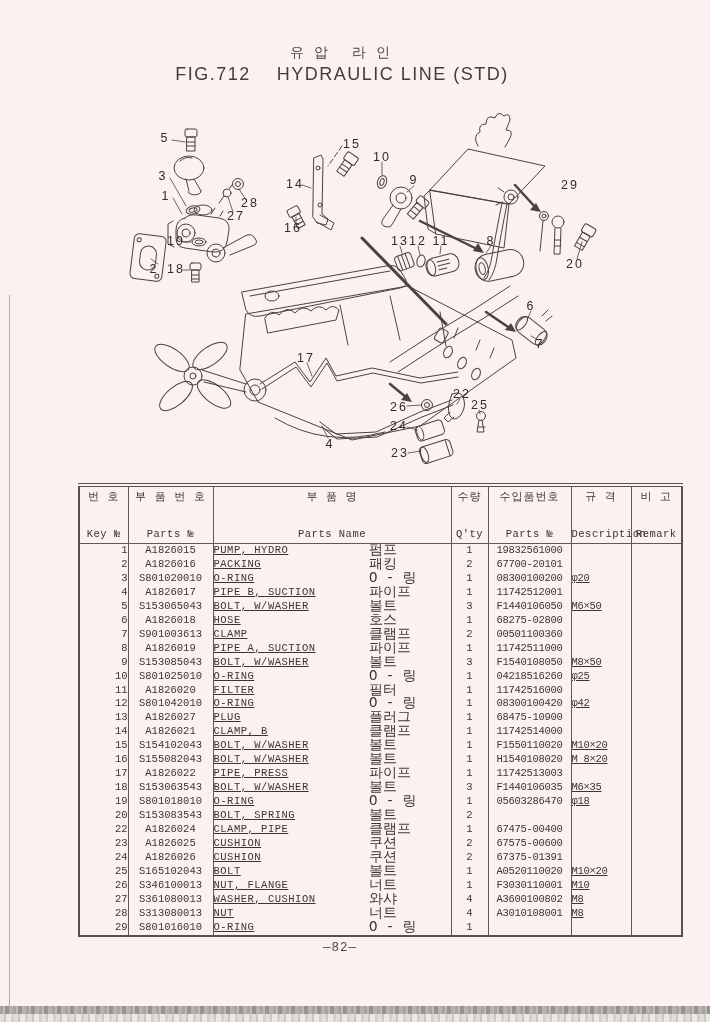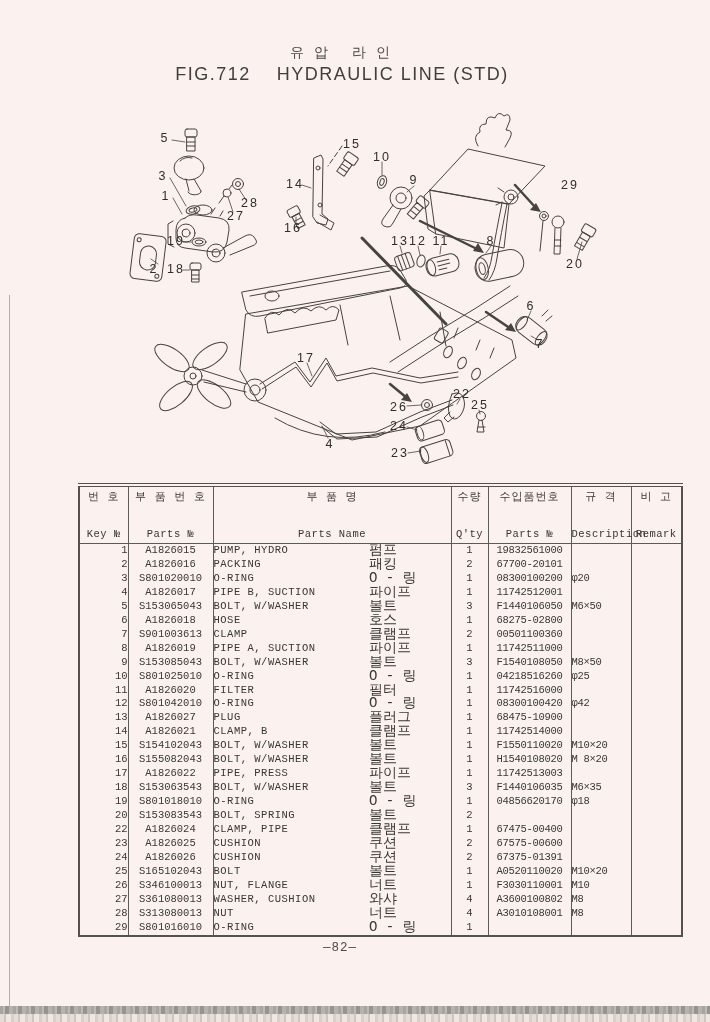--- a/index.html
+++ b/index.html
@@ -46,25 +46,25 @@
   }
   table.parts th .kr{font-size:11px;letter-spacing:1px;margin-bottom:3px;}
   table.parts th .en{font-size:10.5px;letter-spacing:0.5px;margin-top:24px;}
   table.parts td{
     padding:0;height:13.95px;line-height:13.95px;
     white-space:nowrap;overflow:hidden;
   }
   .bl{border-left:1px solid #5d5a55;}
   td.c-key{text-align:right;padding-right:7px;}
   td.c-no{padding-left:7px;text-align:center;}
-  td.c-nameen{padding-left:9px;letter-spacing:0.5px;}
+  td.c-nameen{padding-left:9px;letter-spacing:0.5px;text-decoration:underline;}
   td.c-namekr{font-size:14px;}
   td.c-qty{text-align:center;}
   td.c-imp{text-align:center;letter-spacing:-0.3px;}
-  td.c-desc{padding-left:4px;letter-spacing:-0.3px;}
+  td.c-desc{padding-left:4px;letter-spacing:-0.3px;text-decoration:underline;}
   .footer{
     position:absolute;left:0;top:941px;width:760px;margin-left:-40px;text-align:center;
     font-family:"Liberation Mono",monospace;font-size:12.5px;color:#4a4845;letter-spacing:1px;
   }
   
   .edge-line{position:absolute;left:9px;top:295px;width:1px;height:716px;background:#a49f9a;opacity:.8;}
   .scan-band-dark{
     position:absolute;left:0;top:1006px;width:710px;height:8px;
     background:repeating-linear-gradient(90deg,#a6a5a1 0 3px,#bcbab5 3px 5px,#96948f 5px 9px,#b5b3ae 9px 13px);
   }
@@ -539,21 +539,21 @@
     <td class="c-desc bl">M6×35</td>
     <td class="c-rem bl"></td>
   </tr>
 
   <tr>
     <td class="c-key">19</td>
     <td class="c-no bl">S801018010</td>
     <td class="c-nameen bl">O-RING</td>
     <td class="c-namekr">O - 링</td>
     <td class="c-qty bl">1</td>
-    <td class="c-imp bl">04856620170</td>
+    <td class="c-imp bl">05603286470</td>
     <td class="c-desc bl">φ18</td>
     <td class="c-rem bl"></td>
   </tr>
 
   <tr>
     <td class="c-key">20</td>
     <td class="c-no bl">S153083543</td>
     <td class="c-nameen bl">BOLT, SPRING</td>
     <td class="c-namekr">볼트</td>
     <td class="c-qty bl">2</td>

